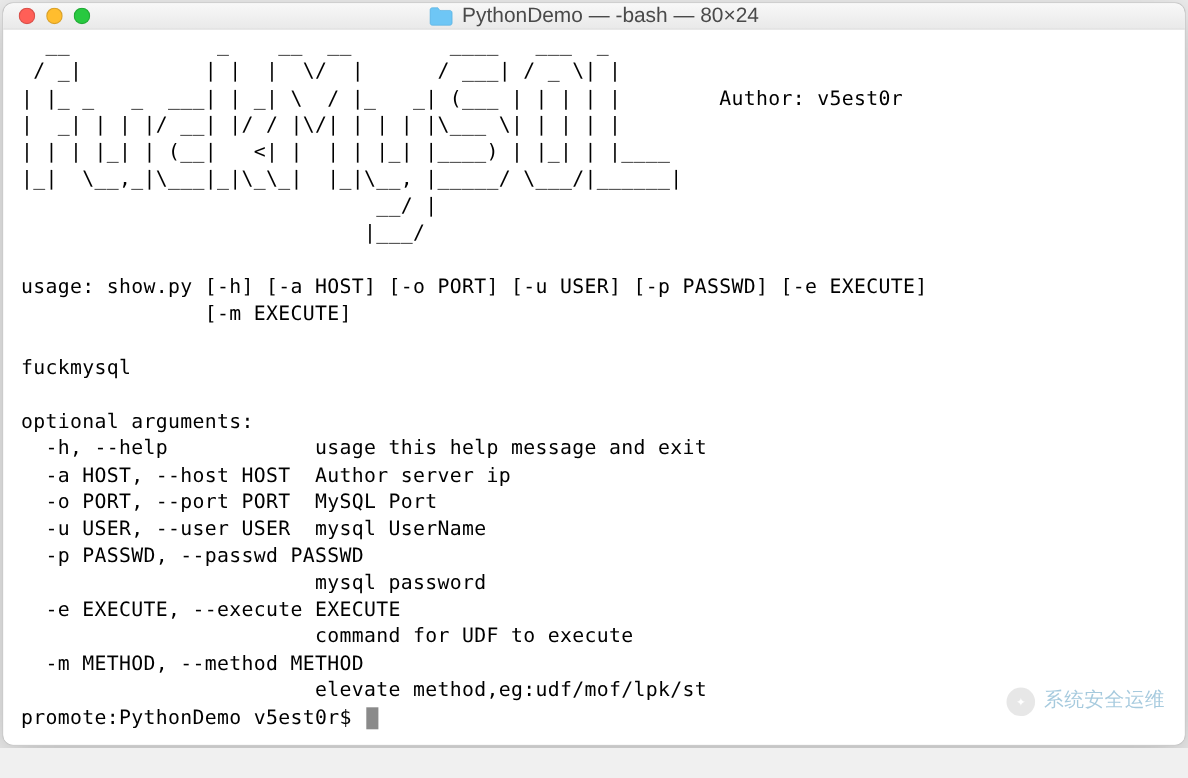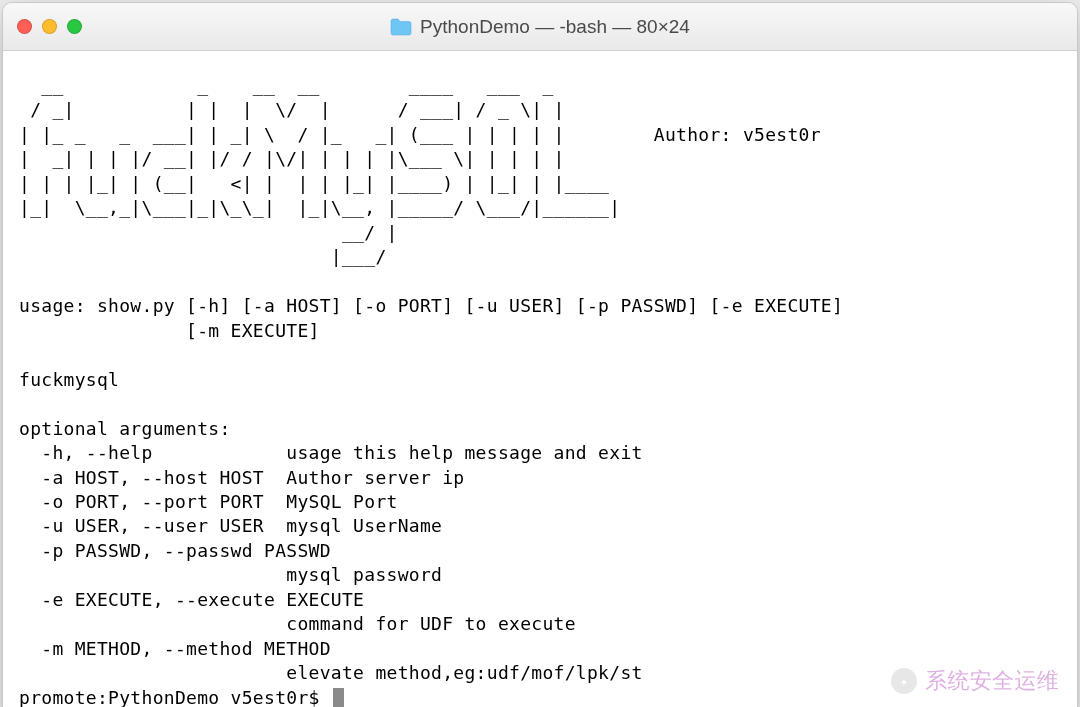--- a/index.html
+++ b/index.html
@@ -13,21 +13,21 @@
     }
     .window {
       width: 1076px;
       background: #fff;
       border-radius: 10px;
       box-shadow: 0 10px 40px rgba(0,0,0,0.25);
       overflow: hidden;
       border: 1px solid #c8c8c8;
     }
     .titlebar {
-      height: 48px;
+      height: 24px;
       background: linear-gradient(to bottom, #f8f8f8, #e9e9e9);
       border-bottom: 1px solid #d0d0d0;
       display: flex;
       align-items: center;
       padding: 0 14px;
       position: relative;
     }
     .traffic-lights {
       display: flex;
       gap: 10px;
@@ -55,21 +55,21 @@
       height: 18px;
       position: relative;
     }
     .folder-icon svg { display: block; }
     .title-text {
       font-size: 19px;
       color: #4a4a4a;
       font-weight: 400;
     }
     .terminal {
-      padding: 23px 14px 12px 16px;
+      padding: 2px 14px 12px 16px;
       font-family: "Menlo", "Monaco", "Consolas", monospace;
       font-size: 18px;
       line-height: 1.36;
       color: #000;
       background: #fff;
       white-space: pre;
       letter-spacing: 0.3px;
       position: relative;
     }
     .cursor-block {
@@ -92,23 +92,23 @@
     }
     .wm-icon {
       width: 26px;
       height: 26px;
       border-radius: 50%;
       background: #bbb;
       display:flex;align-items:center;justify-content:center;
       font-size:14px;color:#fff;
     }
     .wm-text {
-      font-family: Liberation Sans, sans-serif;
-      font-size: 22px;
-      color: #a21caf;
+      font-family: Liberation Mono, monospace;
+      font-size: 18px;
+      color: #0369a1;
     }
   </style>
 </head>
 <body>
 
 <div class="window">
   <div class="titlebar">
     <div class="traffic-lights">
       <div class="traffic-light tl-close"></div>
       <div class="traffic-light tl-min"></div>

